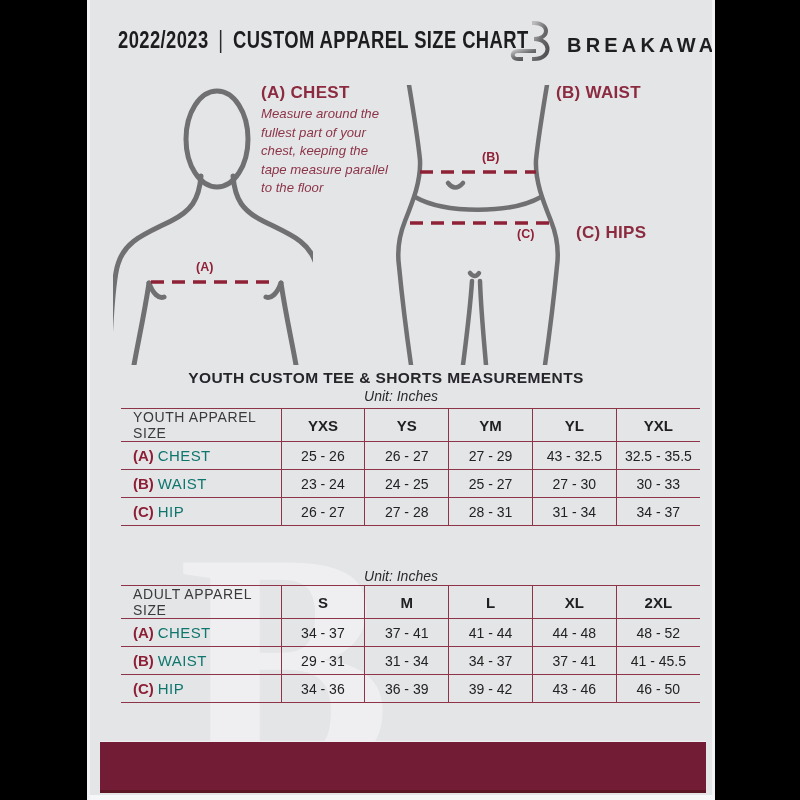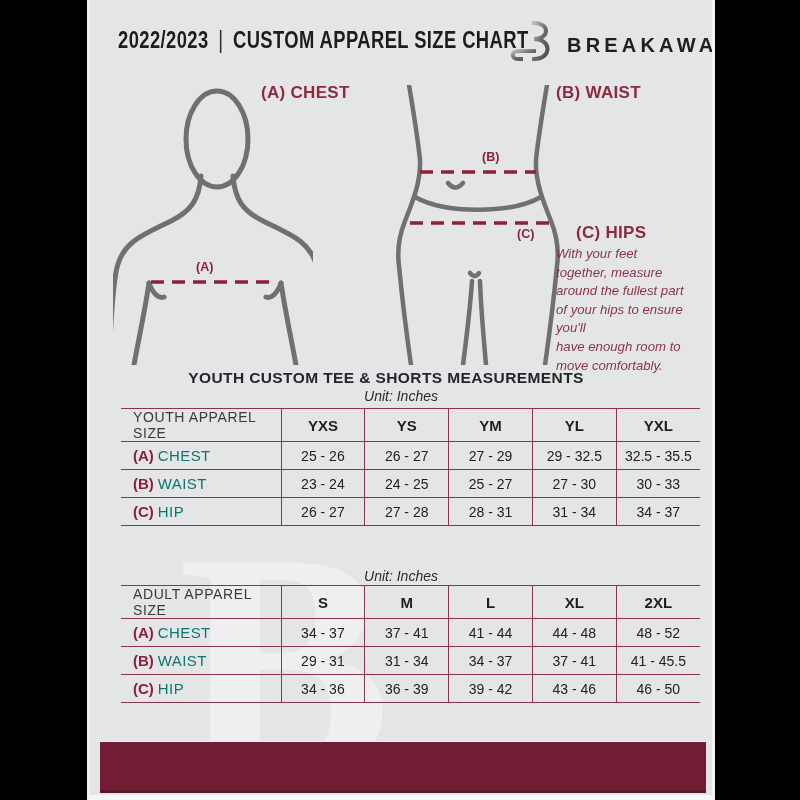--- a/index.html
+++ b/index.html
@@ -107,31 +107,29 @@
       </g>
       <path d="M27 87 L143 87" stroke="#8e2136" stroke-width="3.5" stroke-dasharray="13 8" fill="none"></path>
       <path d="M17 138 L157 138" stroke="#8e2136" stroke-width="3.5" stroke-dasharray="13 8" fill="none"></path>
     </svg>
 
     <span class="abs marker" style="left:106px;top:260px;">(A)</span>
     <span class="abs marker" style="left:392px;top:150px;">(B)</span>
     <span class="abs marker" style="left:427px;top:227px;">(C)</span>
 
     <div class="abs inst-title" style="left:171px;top:83px;">(A) CHEST</div>
+    <div class="abs inst-text" style="left:171px;top:105px;width:160px;">Measure around the
+fullest part of your
+chest, keeping the
+tape measure parallel
+to the floor</div>
 
     <div class="abs inst-title" style="left:466px;top:83px;">(B) WAIST</div>
 
     <div class="abs inst-title" style="left:466px;top:223px;margin-left:20px;">(C) HIPS</div>
-    <div class="abs inst-text" style="left:466px;top:245px;width:160px;">With your feet
-together, measure
-around the fullest part
-of your hips to ensure
-you'll
-have enough room to
-move comfortably.</div>
 
     <div class="abs section-title" style="top:369px;">YOUTH CUSTOM TEE &amp; SHORTS MEASUREMENTS</div>
     <div class="abs section-unit" style="top:388px;">Unit: Inches</div>
 
     <table class="size-table" style="left:31px;top:408px;">
       <colgroup>
           <col style="width:160px">
           <col>
           <col>
           <col>
@@ -147,21 +145,21 @@
           <td class="size-col">YL</td>
           <td class="size-col">YXL</td>
         </tr>
       </thead>
       <tbody>
         <tr>
           <td class="label-col"><span class="prefix">(A)</span><span class="rowname">CHEST</span></td>
           <td>25 - 26</td>
           <td>26 - 27</td>
           <td>27 - 29</td>
-          <td>29 - 32.5</td>
+          <td>43 - 32.5</td>
           <td>32.5 - 35.5</td>
         </tr>
         <tr>
           <td class="label-col"><span class="prefix">(B)</span><span class="rowname">WAIST</span></td>
           <td>23 - 24</td>
           <td>24 - 25</td>
           <td>25 - 27</td>
           <td>27 - 30</td>
           <td>30 - 33</td>
         </tr>

